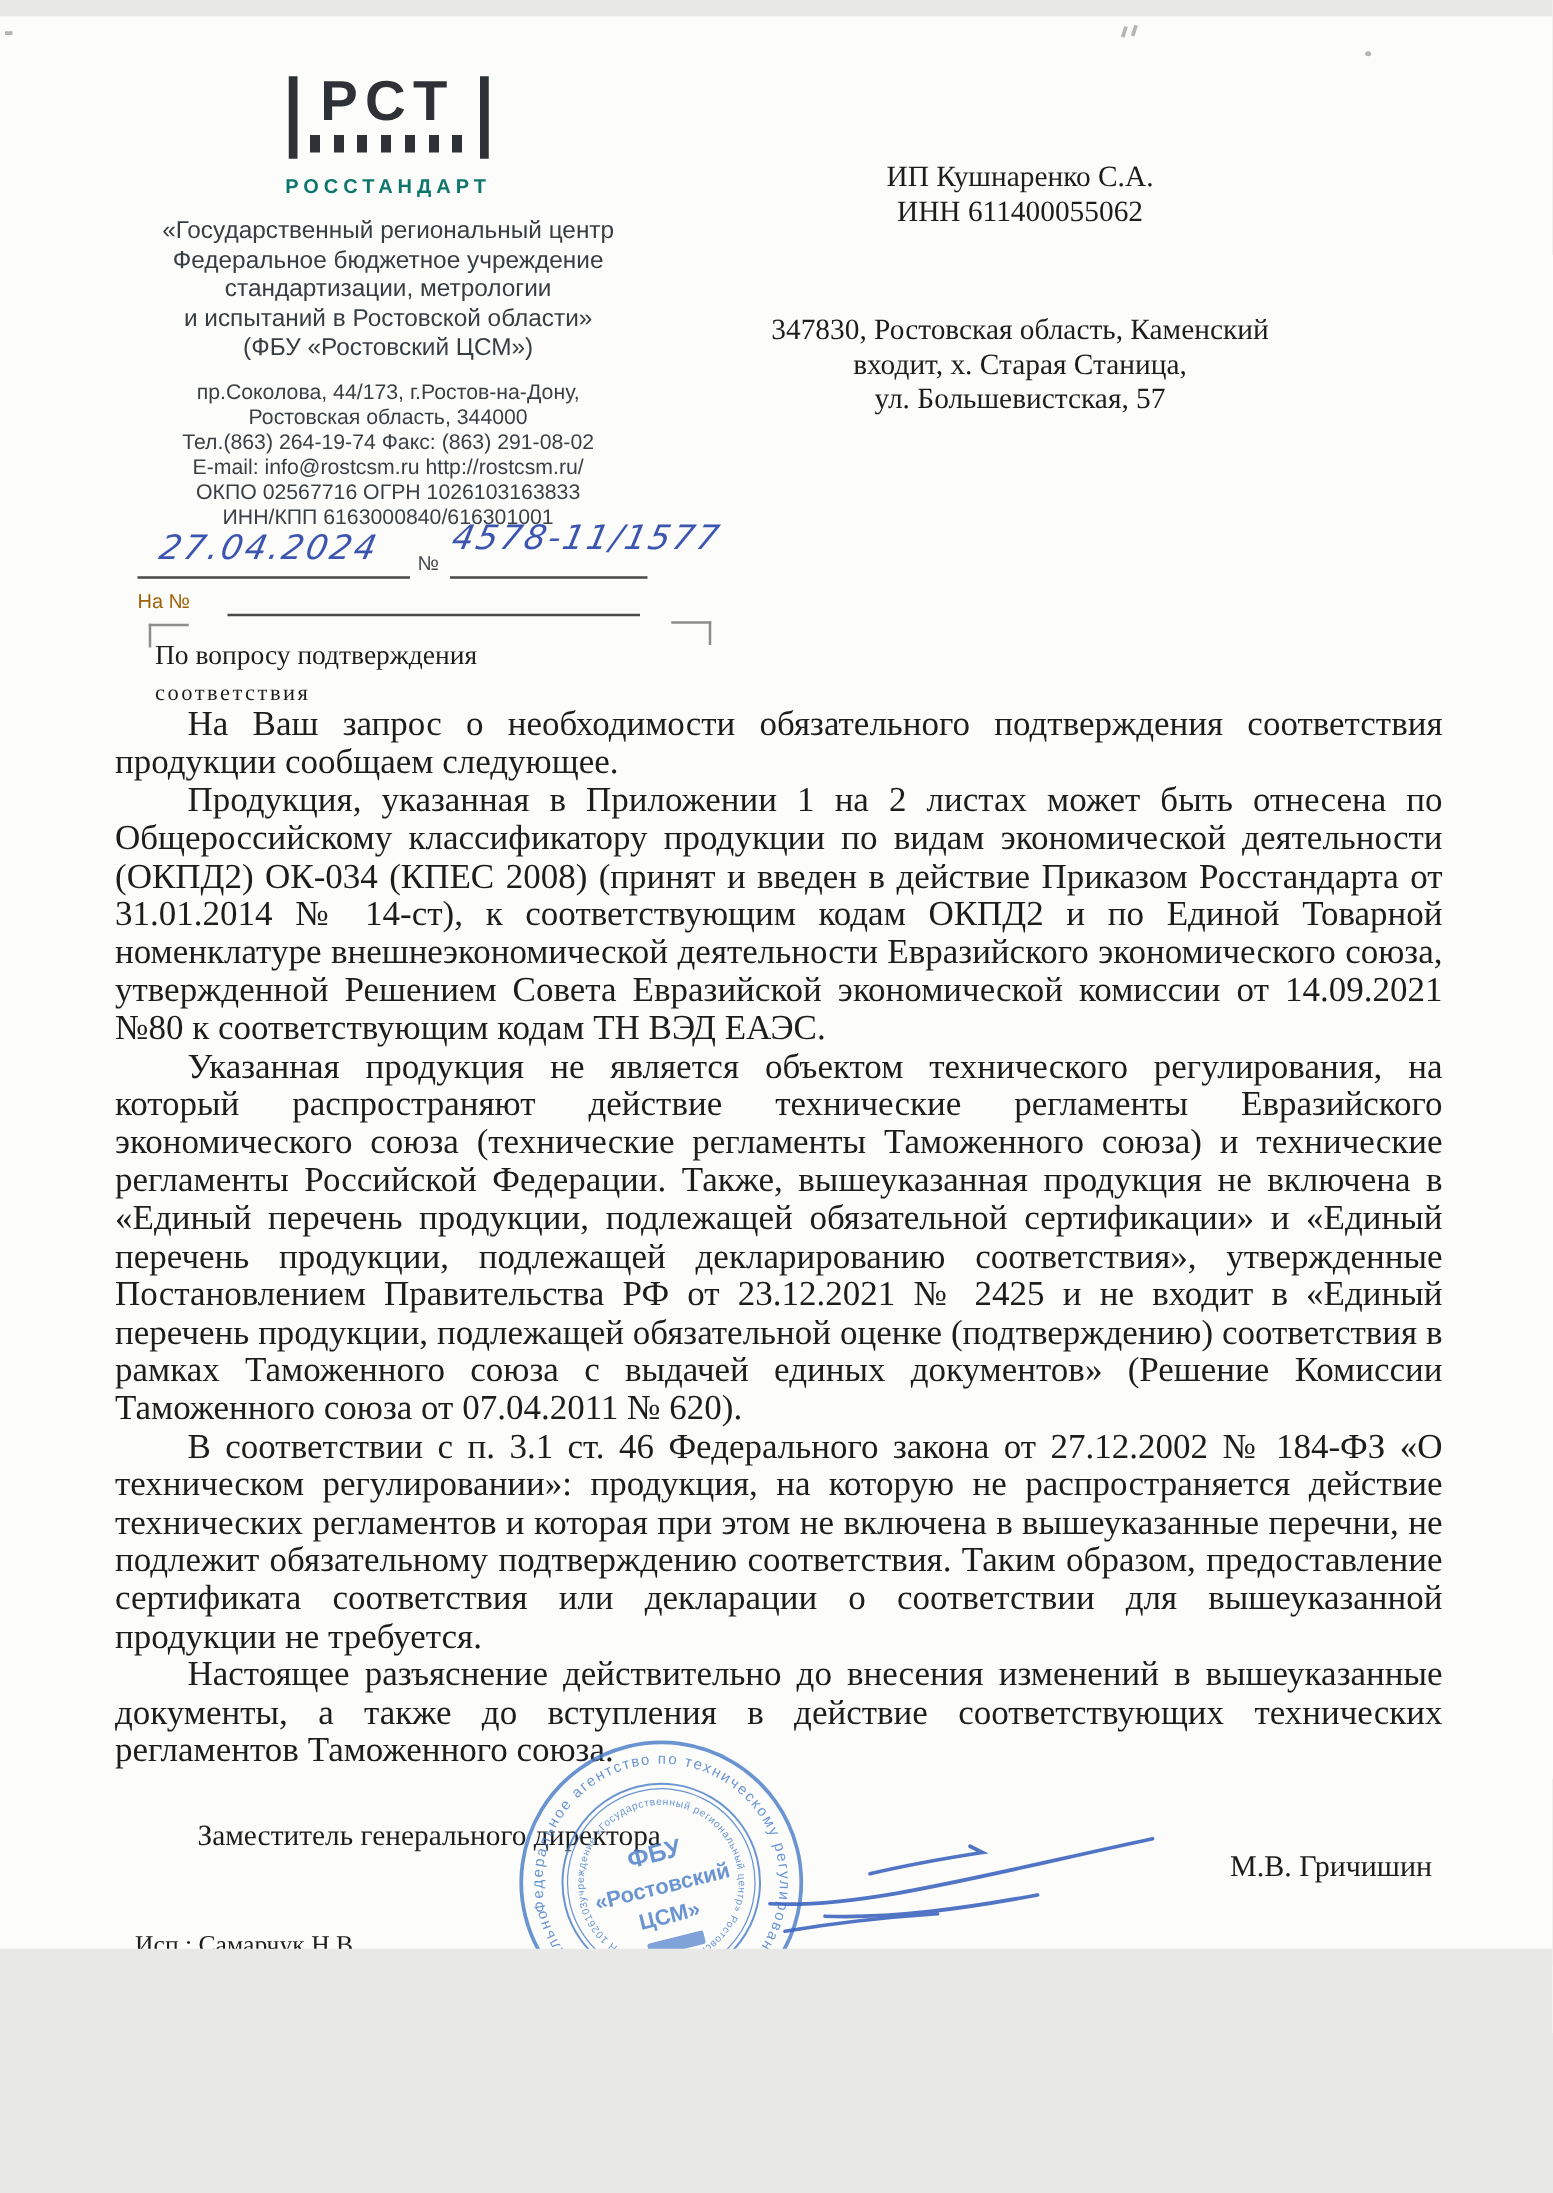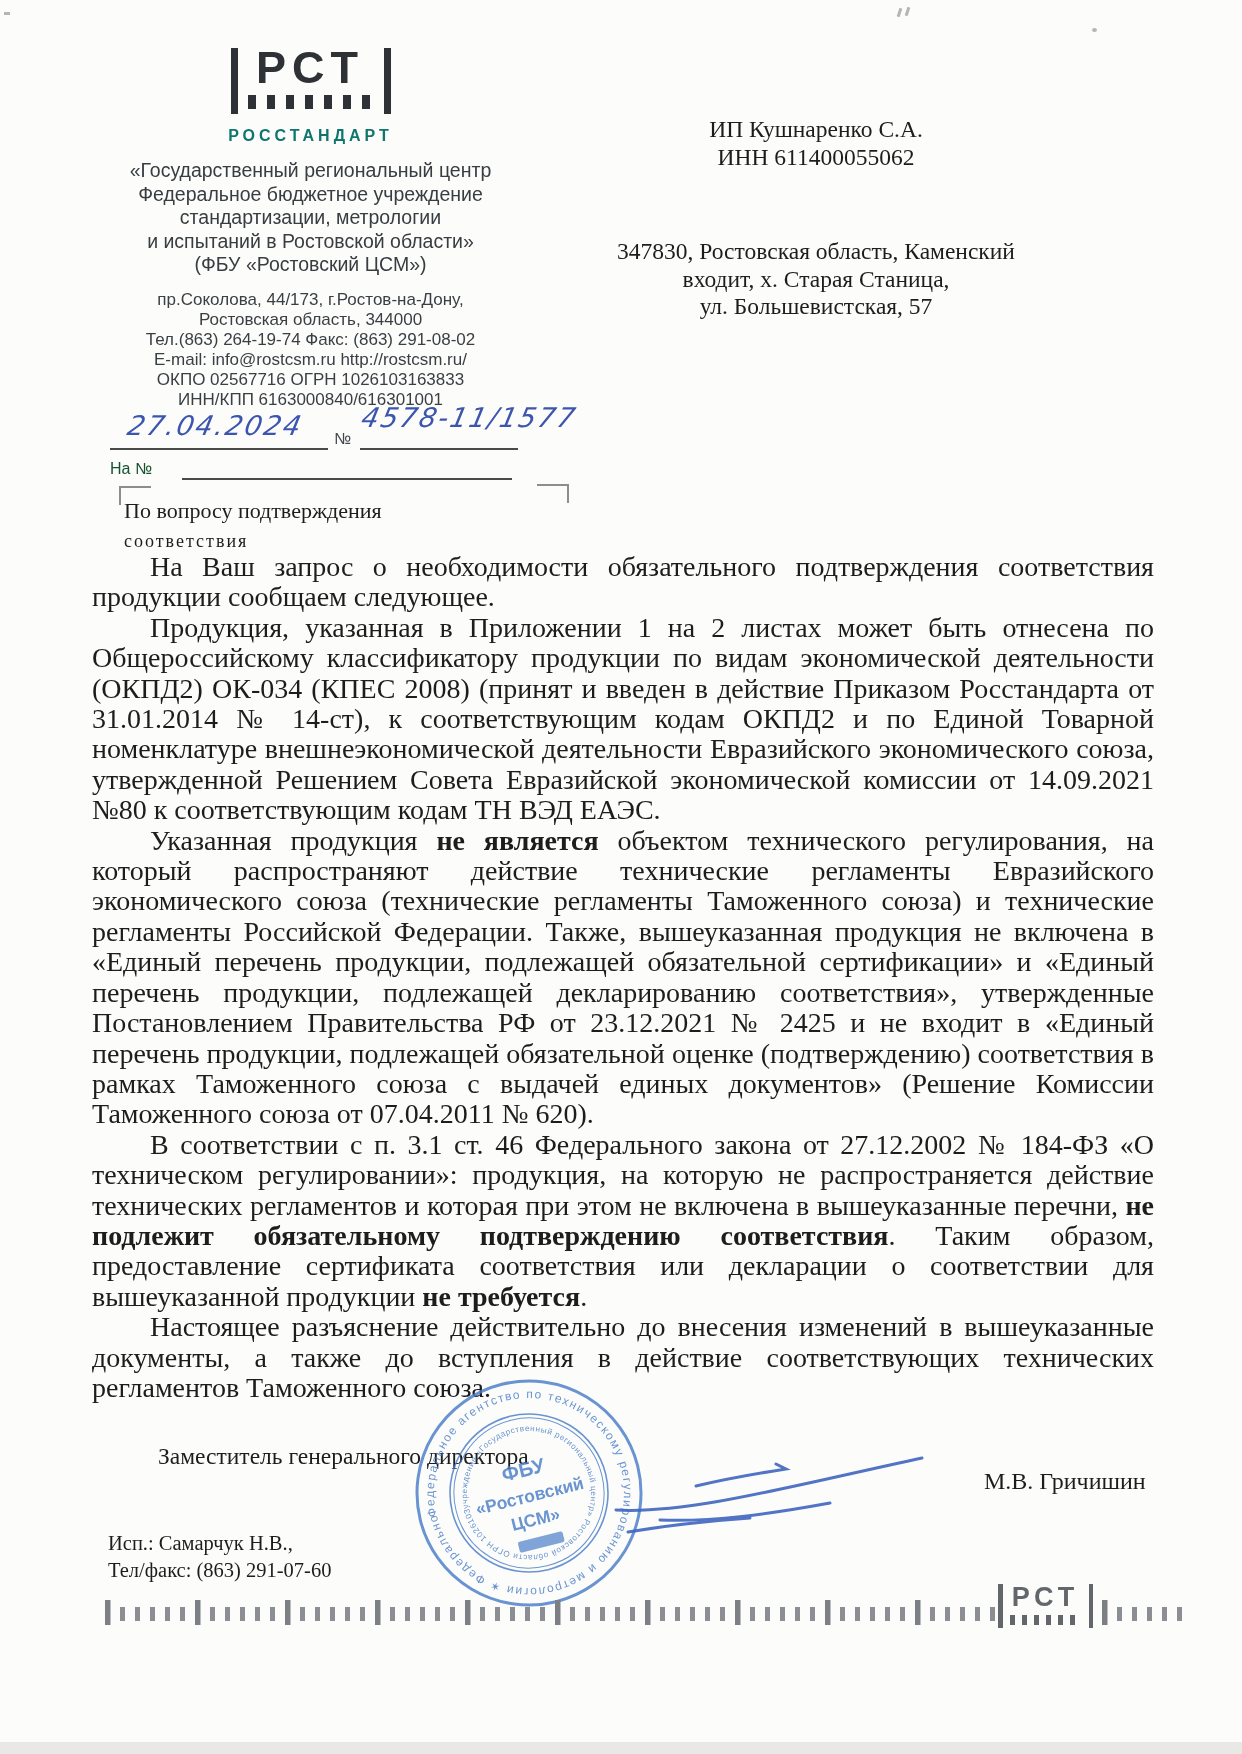--- a/index.html
+++ b/index.html
@@ -1,19 +1,19 @@
 <!DOCTYPE html>
 <html lang="ru"><head>
 <meta charset="utf-8">
 <style>
   html,body{margin:0;padding:0;background:#e8e8e6;}
   .page{
     position:relative;
-    width:1242px;height:1742px;
-    margin:0 auto;
+    width:1242px;height:1546px;
+    margin:13px auto;
     background:#fcfcfa;
     overflow:hidden;
     font-family:"Liberation Serif", serif;
     color:#1d1d1d;
   }
   
   .letterhead{
     position:absolute;left:88px;top:48px;width:445px;
     text-align:center;
     font-family:"Liberation Sans", sans-serif;
@@ -44,39 +44,39 @@
     letter-spacing:2px;
   }
   .dateline{position:absolute;left:110px;top:408px;width:470px;height:46px;}
   .date-hw{position:absolute;left:18px;top:2px;font-size:27px;}
   .uline{position:absolute;height:0;border-bottom:2px solid #4a4a4a;}
   .u1{left:0;top:40px;width:218px;}
   .num-label{position:absolute;left:224px;top:22px;font-family:"Liberation Sans",sans-serif;font-size:16px;color:#44484c;}
   .num-hw{position:absolute;left:252px;top:-6px;font-size:27px;}
   .u2{left:250px;top:40px;width:158px;}
   .refline{position:absolute;left:110px;top:460px;width:440px;height:26px;}
-  .ref-label{position:absolute;left:0;top:0;font-family:"Liberation Sans",sans-serif;font-size:16px;color:#14532d;}
+  .ref-label{position:absolute;left:0;top:0;font-family:"Liberation Sans",sans-serif;font-size:16px;color:#a16207;}
   .u3{left:72px;top:18px;width:330px;border-bottom-width:2px;}
   
   .corner{position:absolute;width:30px;height:17px;}
   .corner-l{left:119px;top:486px;border-top:2px solid #8d8d8d;border-left:2px solid #8d8d8d;}
   .corner-r{left:537px;top:484px;border-top:2px solid #8d8d8d;border-right:2px solid #8d8d8d;}
   .subject{position:absolute;left:124px;top:498px;}
   .subject .s1{font-size:22px;}
   .subject .s2{font-size:18px;letter-spacing:2px;margin-top:7px;}
   
   .recipient{position:absolute;left:600px;top:116px;width:432px;text-align:center;font-size:23.5px;line-height:27.5px;}
   .recipient .addr{margin-top:67px;}
   
   .body-text{
     position:absolute;left:92px;top:552px;width:1062px;
     font-size:28px;line-height:30.4px;text-align:justify;
   }
   .body-text p{margin:0;text-indent:58px;}
-  .body-text .b{font-weight:bold;}
+  .body-text .b{font-weight:normal;}
   
   .sign-role{position:absolute;left:158px;top:1438px;font-size:23.5px;line-height:37px;}
   .sign-name{position:absolute;left:984px;top:1468px;font-size:24px;}
   .footer-exec{position:absolute;left:108px;top:1530px;font-size:20.5px;line-height:27px;}
   
   .stamp{position:absolute;left:406px;top:1370px;width:246px;height:246px;transform:rotate(-14deg);opacity:.82;}
   
   .sig-ink{position:absolute;left:598px;top:1424px;width:345px;height:115px;}
   
   .bottom-logo{position:absolute;left:998px;top:1584px;display:inline-flex;align-items:stretch;gap:7px;height:44px;}

